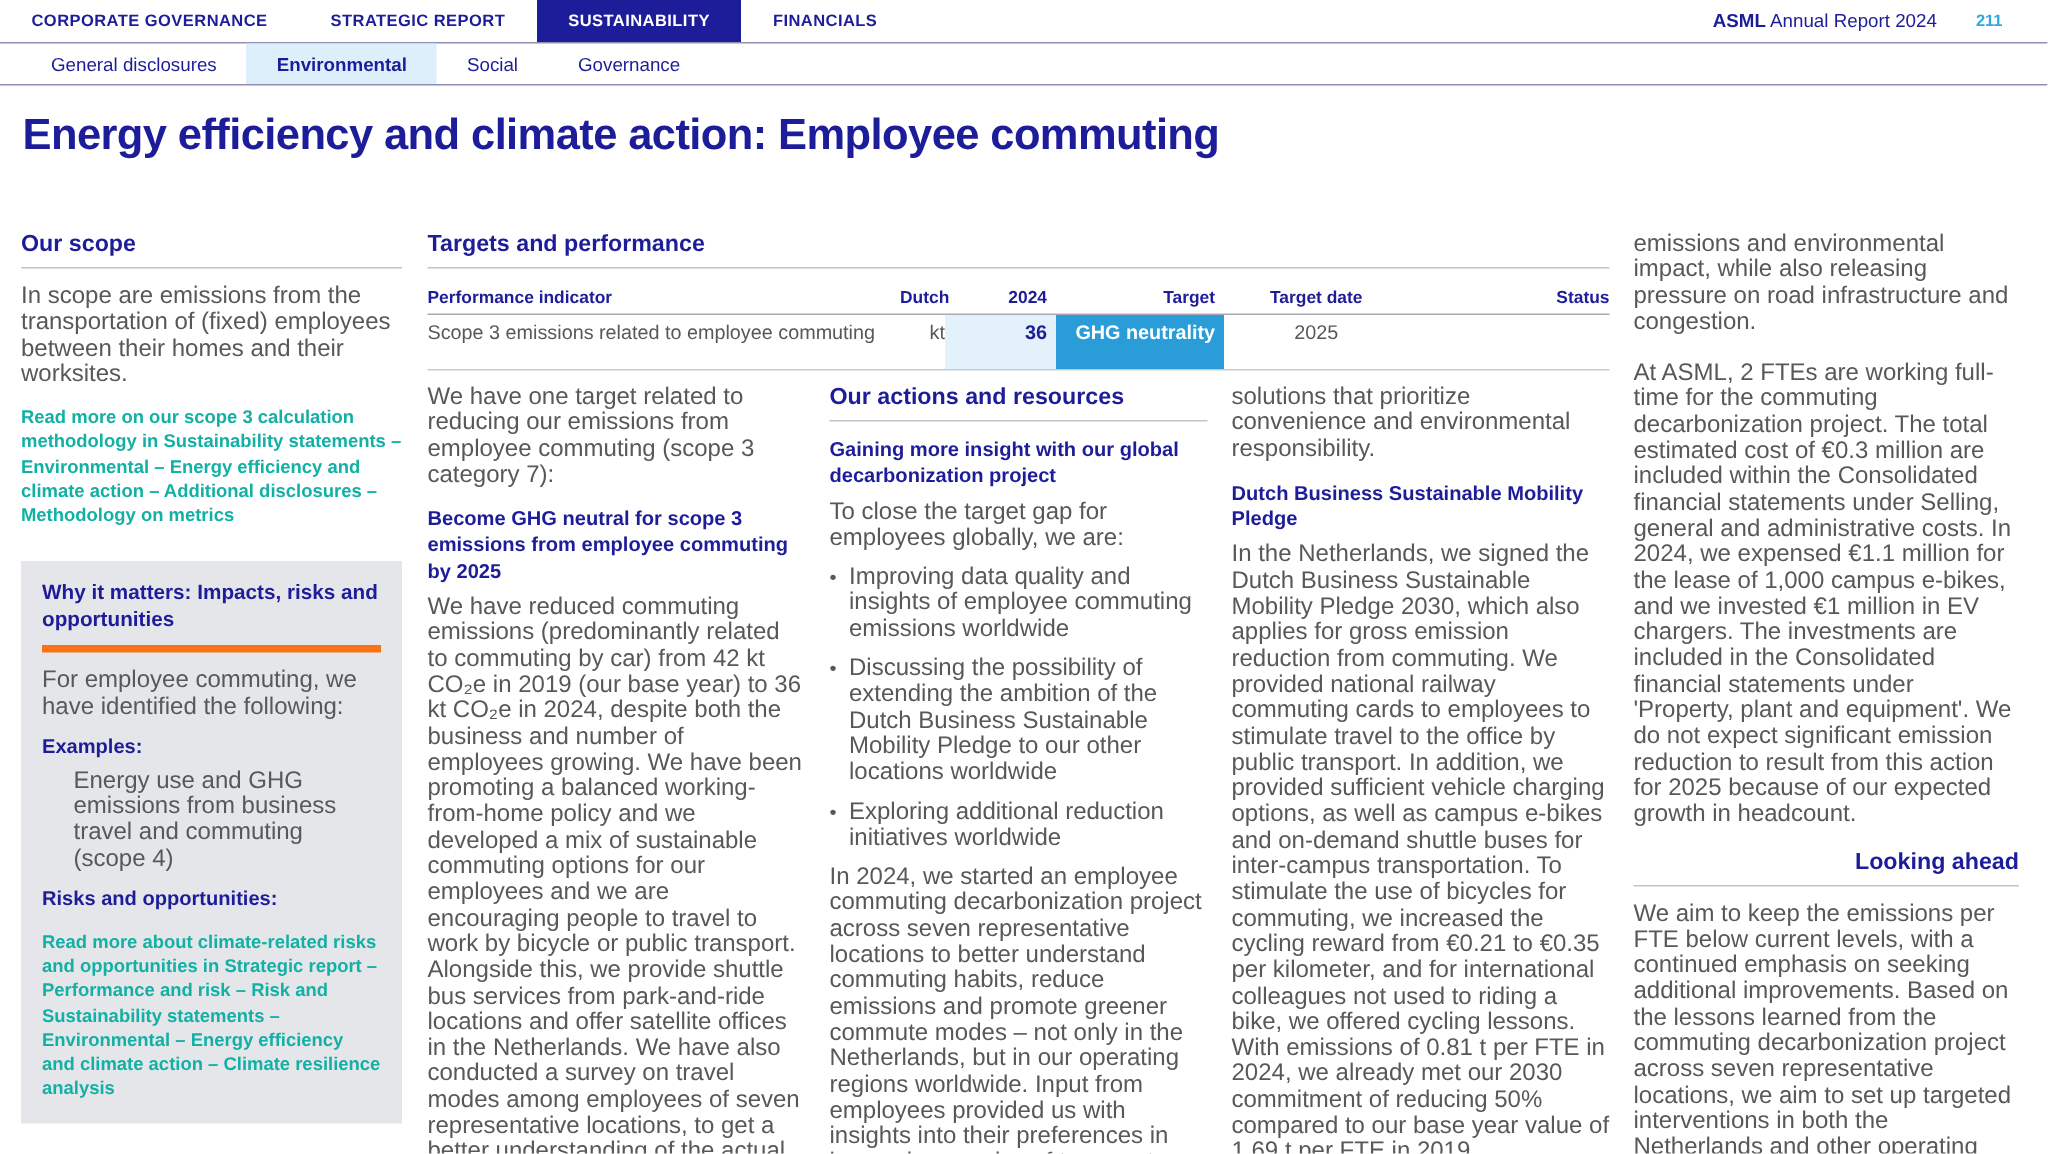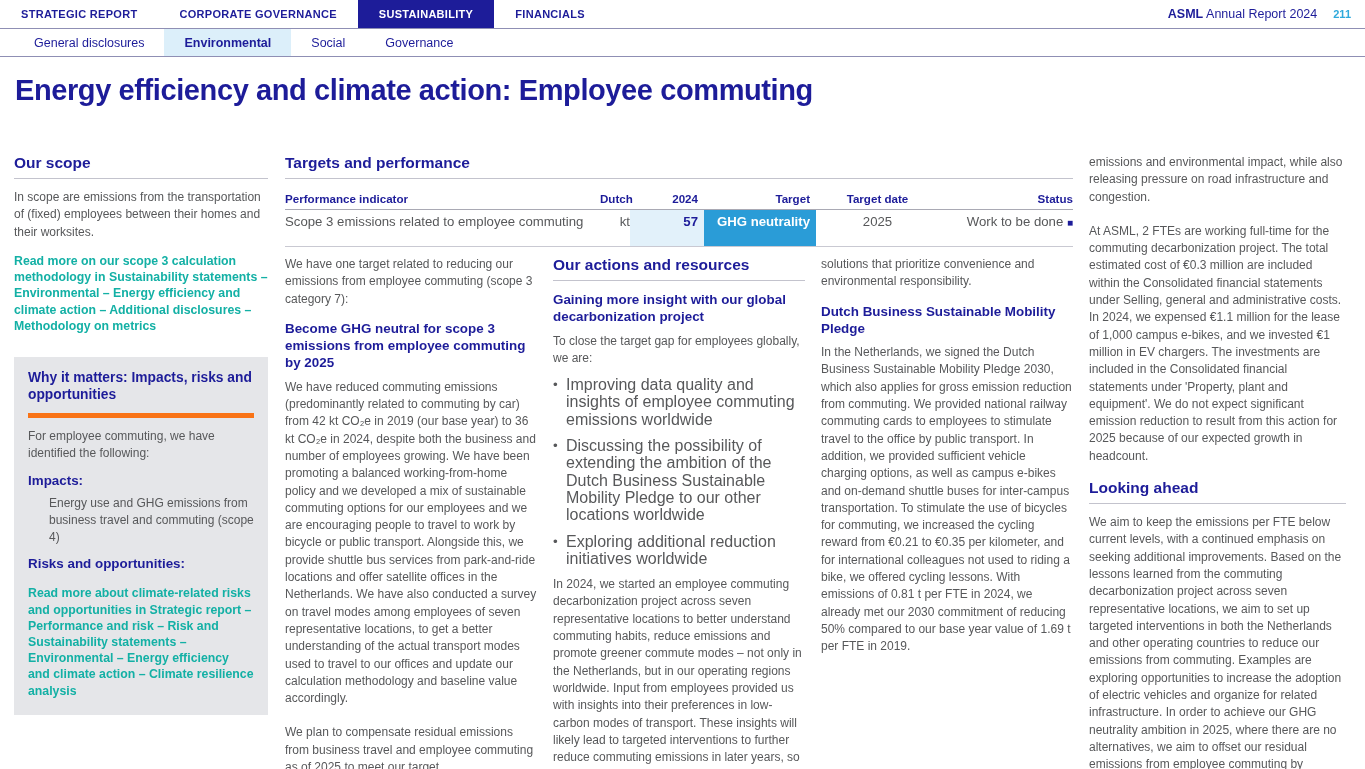--- a/index.html
+++ b/index.html
@@ -8,21 +8,21 @@
   :root{
     --navy:#1d1c99; --teal:#13b0a5; --cyan:#2fa9dc; --gray:#57585a;
     --tblue:#2a9cd7; --ltblue:#e2f1fa; --subactive:#dceffa; --boxgray:#e5e6e9;
   }
 
   
   .topnav{ display:flex; align-items:stretch; height:29px; border-bottom:1px solid #8f8fb4; }
   .nav-item{ display:flex; align-items:center; padding:0 21px; font-size:11px; font-weight:bold;
     letter-spacing:.3px; color:var(--navy); cursor:pointer; }
   .nav-item.active{ background:var(--navy); color:#ffffff; }
-  .nav-right{ margin-left:auto; display:flex; align-items:center; padding-right:14px; gap:16px;text-align:right; }
+  .nav-right{ margin-left:auto; display:flex; align-items:center; padding-right:30px; gap:26px;text-align:right; }
   .report-label{ font-size:12.5px; color:var(--navy); }
   .report-label b{ font-weight:bold; }
   .page-num{ font-size:11px; font-weight:bold; color:var(--cyan); }
 
   
   .subnav{ display:flex; align-items:stretch; height:28px; border-bottom:1px solid #8f8fb4; padding-left:14px; }
   .subnav-item{ display:flex; align-items:center; padding:0 20px; font-size:12.5px; color:var(--navy); cursor:pointer; }
   .subnav-item.active{ background:var(--subactive); font-weight:bold; }
 
   
@@ -32,21 +32,21 @@
   .content{ display:flex; margin-top:47px; padding:0 13px 0 14px; }
   .colA{ width:254px; margin-right:17px; flex:none; }
   .colMid{ width:788px; margin-right:16px; flex:none; }
   .colE{ width:257px; flex:none; }
   .text-cols{ display:flex; margin-top:9px; }
   .tcol{ width:252px; margin-right:16px; flex:none; }
   .tcol:last-child{ margin-right:0; }
 
   .section-h{ font-size:15.5px; font-weight:bold; color:var(--navy);
     border-bottom:1px solid #c3c3cd; padding-bottom:6px; margin-bottom:10px; }
-  p.body{ font-size:12px; line-height:17.3px; color:var(--gray); margin-bottom:9px; }
+  p.body{ font-size:16px; line-height:17.3px; color:var(--gray); margin-bottom:9px; }
   .subhead{ font-size:13.4px; line-height:17.3px; font-weight:bold; color:var(--navy); margin:12px 0 7px; }
   .readmore{ font-size:12.3px; line-height:16.2px; font-weight:bold; color:var(--teal);
     margin:12px 0 9px; cursor:pointer; }
   .gap-top{ margin-top:17px; }
 
   
   .why-box{ background:var(--boxgray); margin-top:23px; padding:12px 14px 14px; }
   .why-h{ font-size:13.8px; line-height:17.5px; font-weight:bold; color:var(--navy);
     border-bottom:5px solid #f97316; padding-bottom:9px; margin-bottom:10px; }
   .why-box p.body{ margin-bottom:8px; }
@@ -69,28 +69,28 @@
   .c-date{ width:123px; text-align:center; }
   .c-status{ width:134px; text-align:right; }
   .cell-2024{ background:var(--ltblue); font-weight:bold; color:var(--navy); }
   .cell-target{ background:var(--tblue); font-weight:bold; color:#ffffff; }
   .sq{ color:var(--navy); font-size:10px; }
 
   
   .bullet{ display:flex; margin-bottom:9px; }
   .bullet .dot{ width:13px; flex:none; font-size:13.4px; line-height:17.3px; color:var(--gray); }
   .bullet .bt{ flex:1; font-size:16px; line-height:17.3px; color:var(--gray); }
-  .colE .section-h{ margin-top:14px; }
+  .colE .section-h{ margin-top:14px;text-align:right; }
 </style>
 </head>
 <body>
 
 <div class="topnav">
+  <div class="nav-item">CORPORATE GOVERNANCE</div>
   <div class="nav-item">STRATEGIC REPORT</div>
-  <div class="nav-item">CORPORATE GOVERNANCE</div>
   <div class="nav-item active">SUSTAINABILITY</div>
   <div class="nav-item">FINANCIALS</div>
   <div class="nav-right">
     <span class="report-label"><b>ASML</b><span> Annual Report 2024</span></span>
     <span class="page-num">211</span>
   </div>
 </div>
 
 <div class="subnav">
   <div class="subnav-item">General disclosures</div>
@@ -104,21 +104,21 @@
 <div class="content">
 
   <div class="colA">
     <div class="section-h">Our scope</div>
     <p class="body">In scope are emissions from the transportation of (fixed) employees between their homes and their worksites.</p>
     <p class="readmore">Read more on our scope 3 calculation methodology in Sustainability statements – Environmental – Energy efficiency and climate action – Additional disclosures – Methodology on metrics</p>
 
     <div class="why-box">
       <div class="why-h">Why it matters: Impacts, risks and opportunities</div>
       <p class="body">For employee commuting, we have identified the following:</p>
-      <div class="label-h">Impacts:</div>
+      <div class="label-h">Examples:</div>
       <p class="body indent">Energy use and GHG emissions from business travel and commuting (scope 4)</p>
       <div class="label-h">Risks and opportunities:</div>
       <p class="readmore">Read more about climate-related risks and opportunities in Strategic report – Performance and risk – Risk and Sustainability statements – Environmental – Energy efficiency and climate action – Climate resilience analysis</p>
     </div>
   </div>
 
   <div class="colMid">
     <div class="section-h">Targets and performance</div>
 
     <div class="tp-table">
@@ -126,24 +126,23 @@
         <div class="td c-ind">Performance indicator</div>
         <div class="td c-unit">Dutch</div>
         <div class="td c-2024">2024</div>
         <div class="td c-target">Target</div>
         <div class="td c-date">Target date</div>
         <div class="td c-status">Status</div>
       </div>
       <div class="tr data-row">
         <div class="td c-ind">Scope 3 emissions related to employee commuting</div>
         <div class="td c-unit">kt</div>
-        <div class="td c-2024 cell-2024">57</div>
+        <div class="td c-2024 cell-2024">36</div>
         <div class="td c-target cell-target">GHG neutrality</div>
         <div class="td c-date">2025</div>
-        <div class="td c-status"><span>Work to be done </span><span class="sq">■</span></div>
       </div>
     </div>
 
     <div class="text-cols">
 
       <div class="tcol">
         <p class="body">We have one target related to reducing our emissions from employee commuting (scope 3 category 7):</p>
         <div class="subhead">Become GHG neutral for scope 3 emissions from employee commuting by 2025</div>
         <p class="body">We have reduced commuting emissions (predominantly related to commuting by car) from 42 kt CO₂e in 2019 (our base year) to 36 kt CO₂e in 2024, despite both the business and number of employees growing. We have been promoting a balanced working-from-home policy and we developed a mix of sustainable commuting options for our employees and we are encouraging people to travel to work by bicycle or public transport. Alongside this, we provide shuttle bus services from park-and-ride locations and offer satellite offices in the Netherlands. We have also conducted a survey on travel modes among employees of seven representative locations, to get a better understanding of the actual transport modes used to travel to our offices and update our calculation methodology and baseline value accordingly.</p>
         <p class="body gap-top">We plan to compensate residual emissions from business travel and employee commuting as of 2025 to meet our target.</p>

